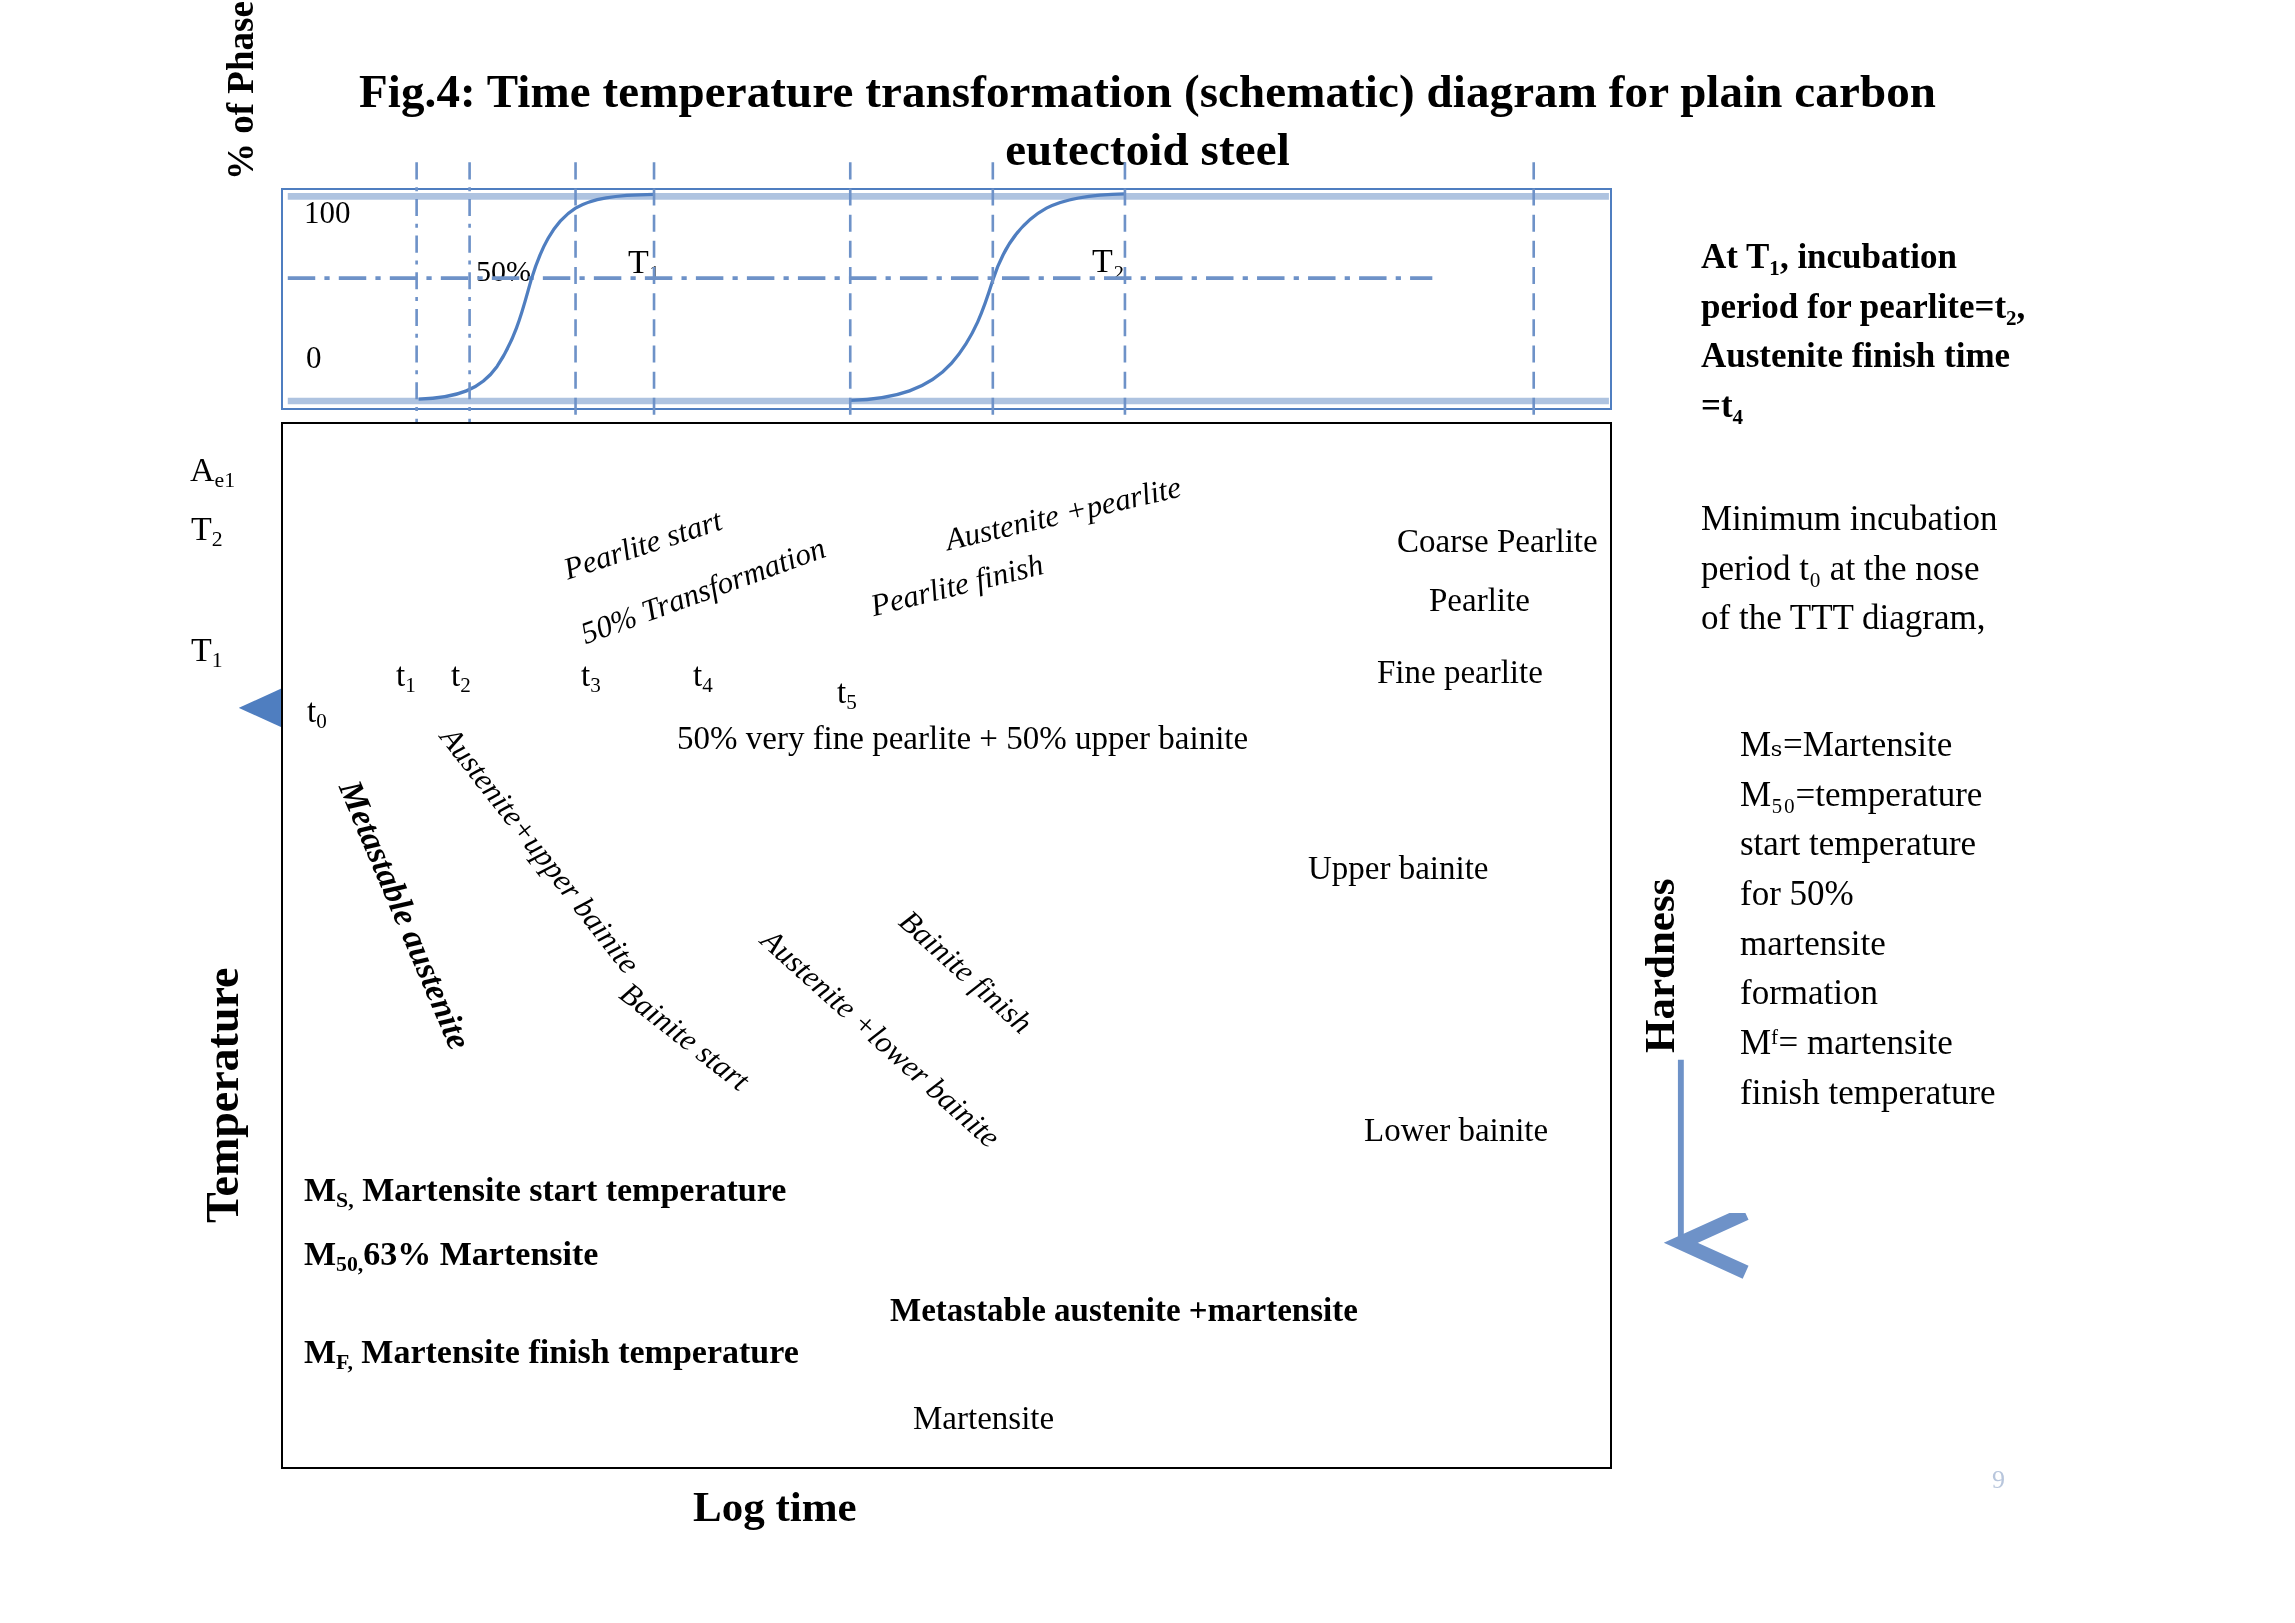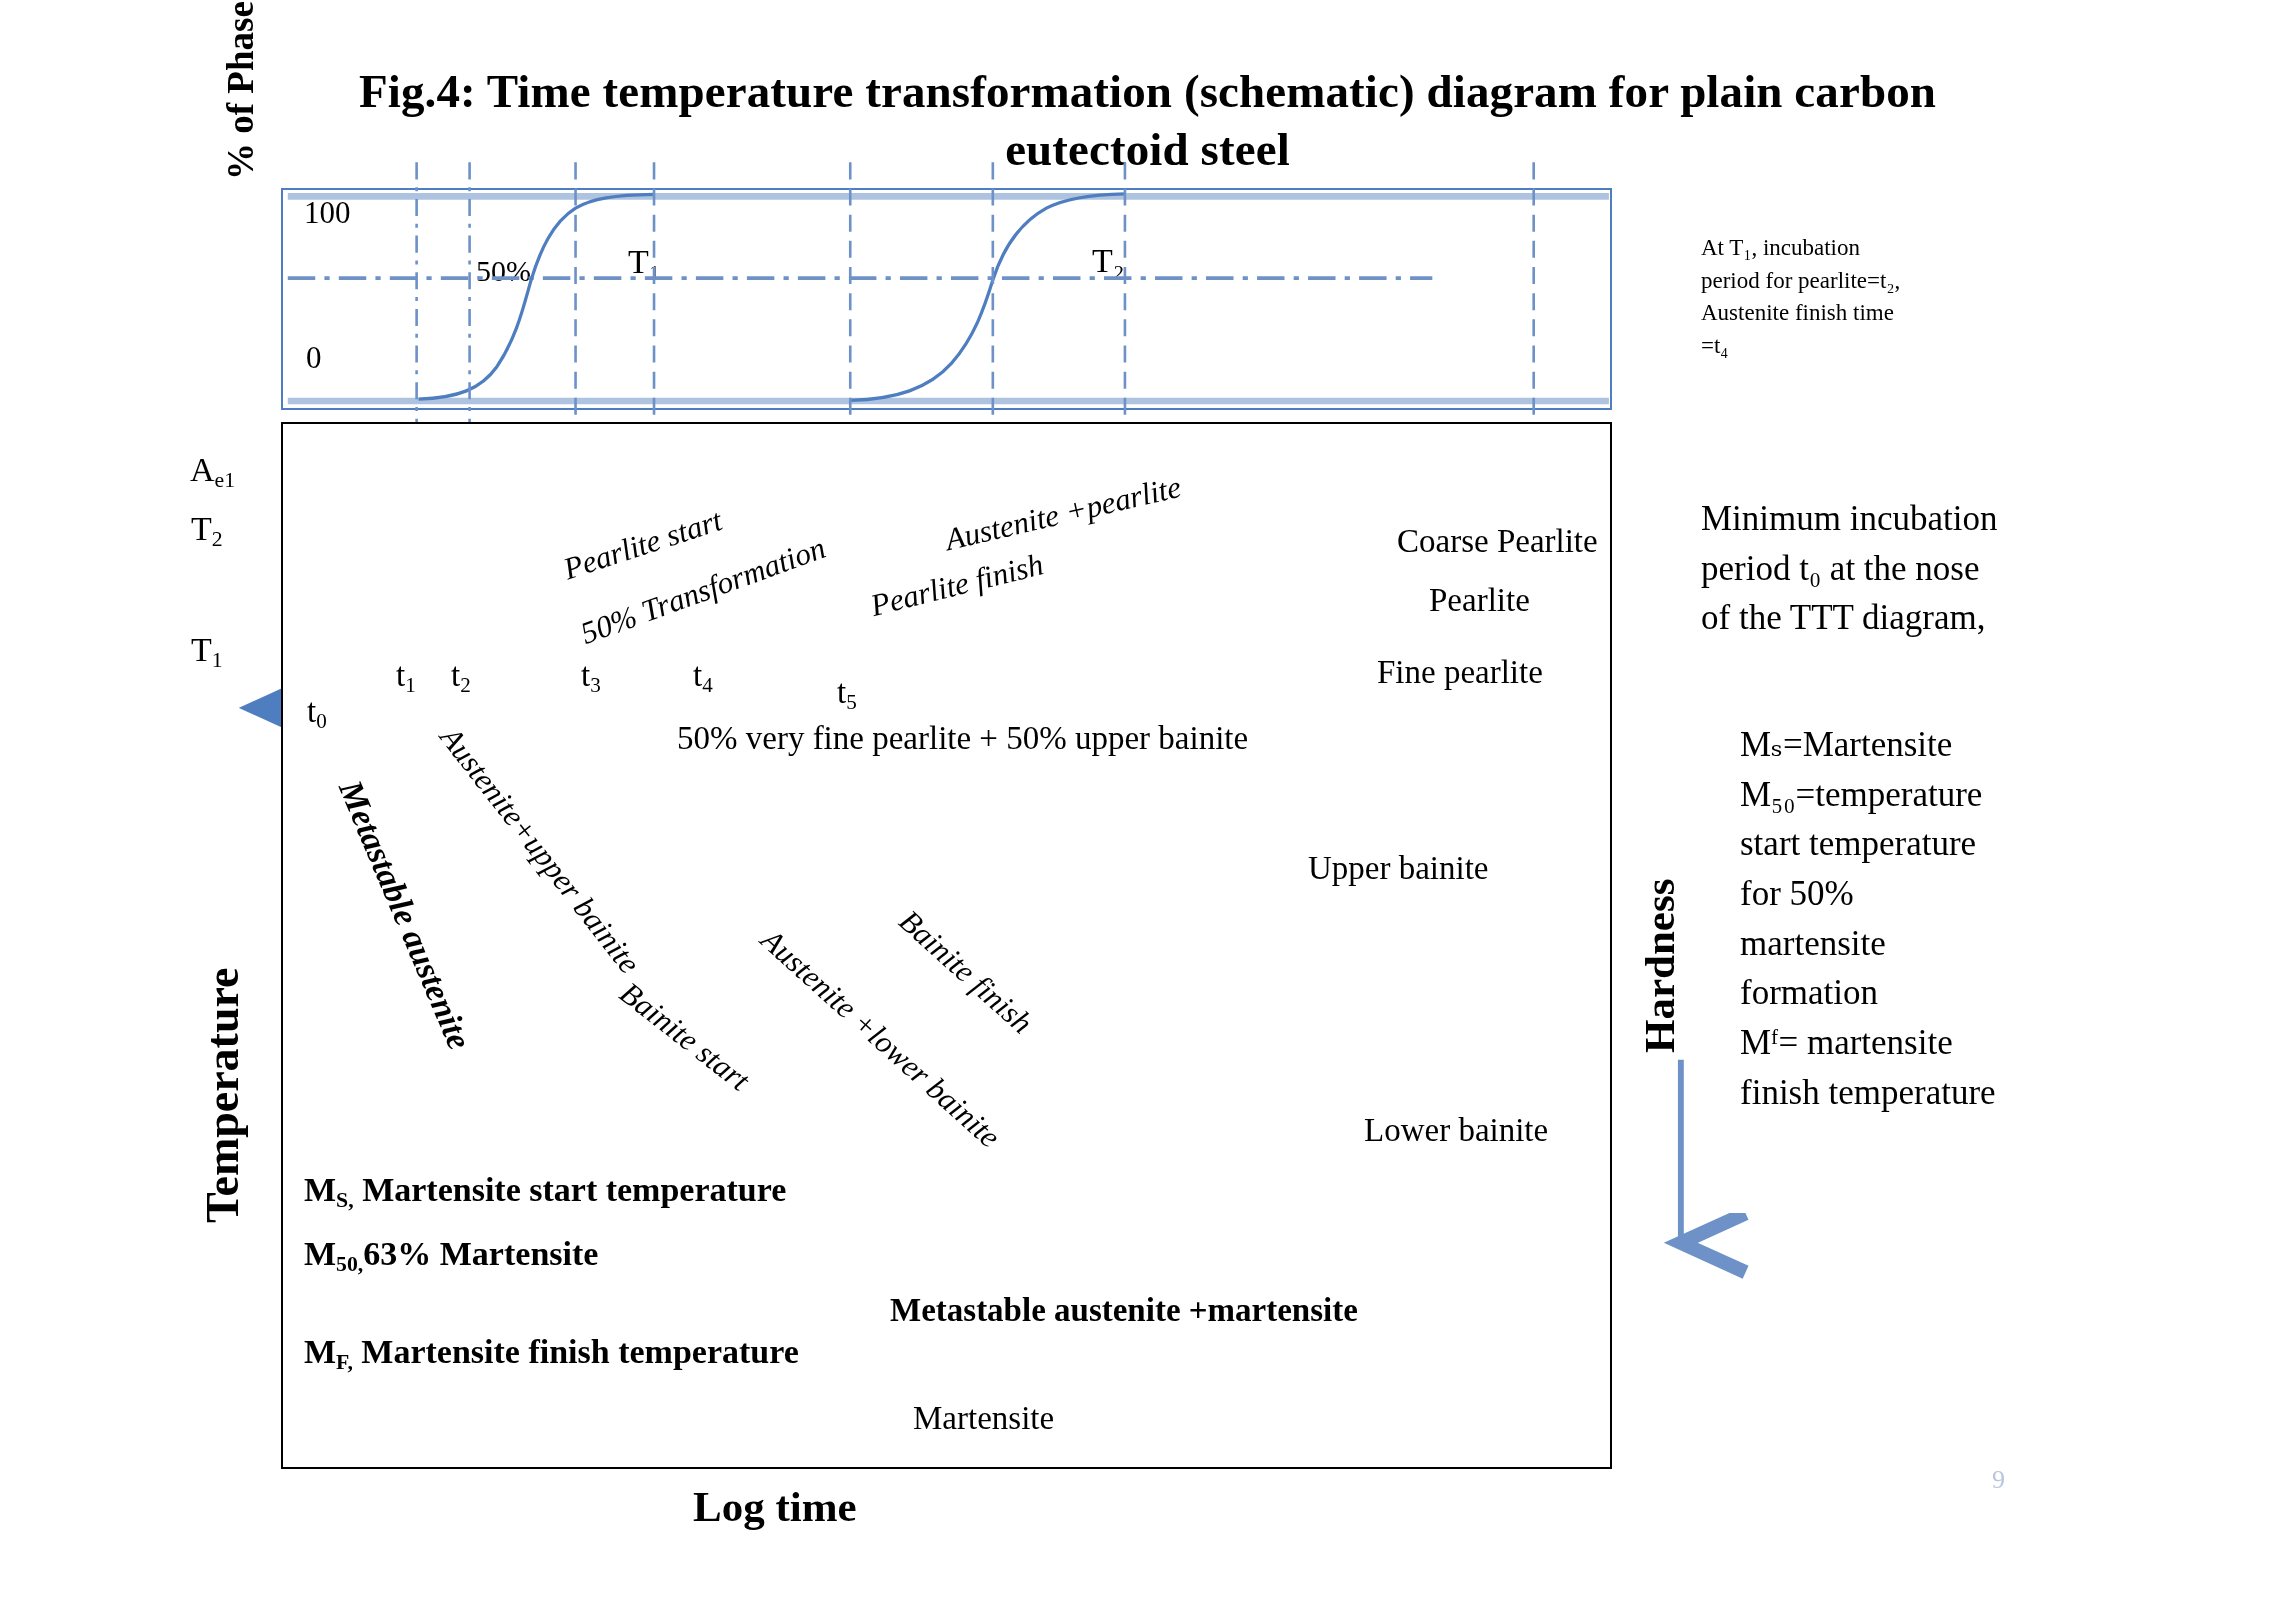--- a/index.html
+++ b/index.html
@@ -222,21 +222,21 @@
 <div class="abs region" id="r-5050">50% very fine pearlite + 50% upper bainite</div>
 <div class="abs region" id="r-upper">Upper bainite</div>
 <div class="abs region" id="r-lower">Lower bainite</div>
 <div class="abs region" id="r-meta-mart">Metastable  austenite +martensite</div>
 <div class="abs region" id="r-martensite">Martensite</div>
 
 <div class="abs mlbl" id="m-s">M<sub>S,</sub><span> Martensite start temperature</span></div>
 <div class="abs mlbl" id="m-50">M<sub>50,</sub><span>63% Martensite</span></div>
 <div class="abs mlbl" id="m-f">M<sub>F,</sub><span> Martensite finish temperature</span></div>
 
-<div class="abs" style="left:1701px;top:232px;width:432px;font-size:23px;line-height:1.42;">
+<div class="abs" style="left:1701px;top:232px;width:432px;font-size:35px;line-height:1.42;font-weight:bold;">
   <div>At  T₁, incubation</div>
   <div>period for pearlite=t₂,</div>
   <div>Austenite finish time</div>
   <div>=t₄</div>
 </div>
 
 <div class="abs" style="left:1701px;top:494px;width:445px;font-size:35px;line-height:1.42;">
   <div>Minimum incubation</div>
   <div>period  t₀ at the nose</div>
   <div>of the TTT diagram,</div>

